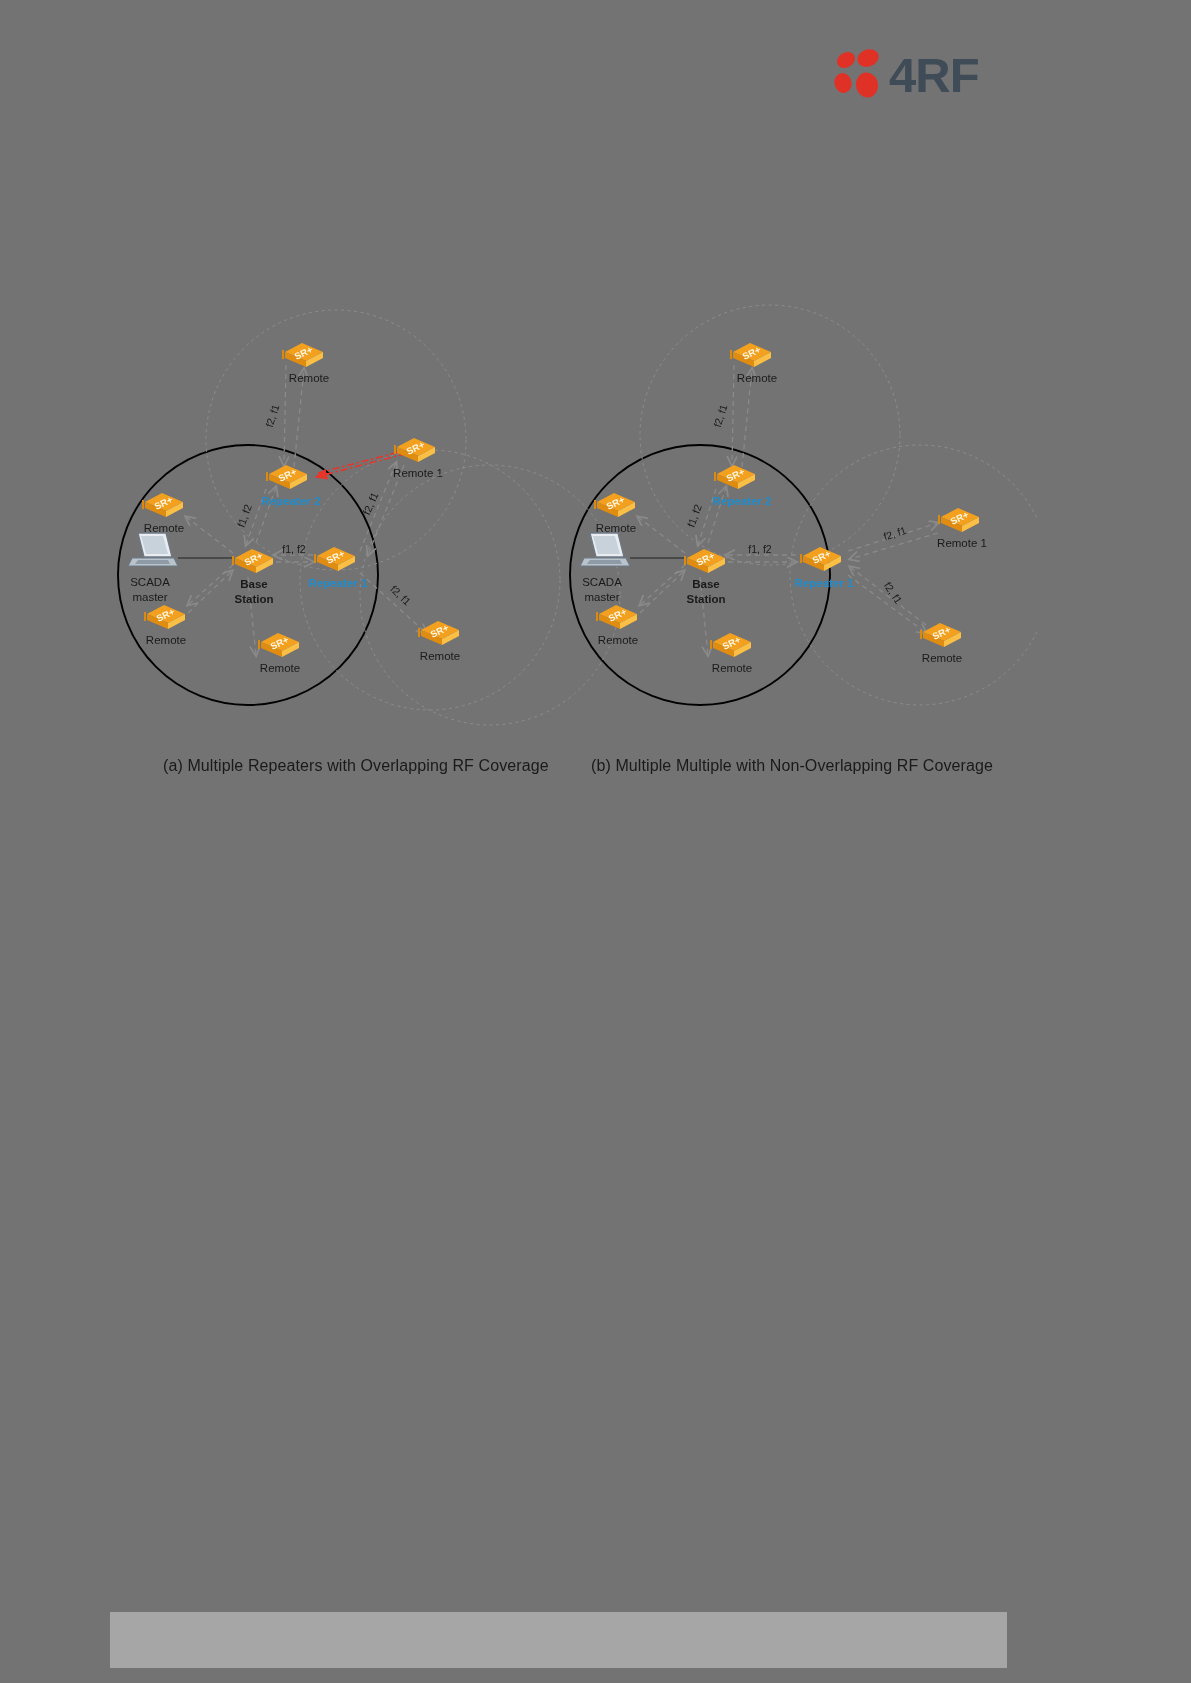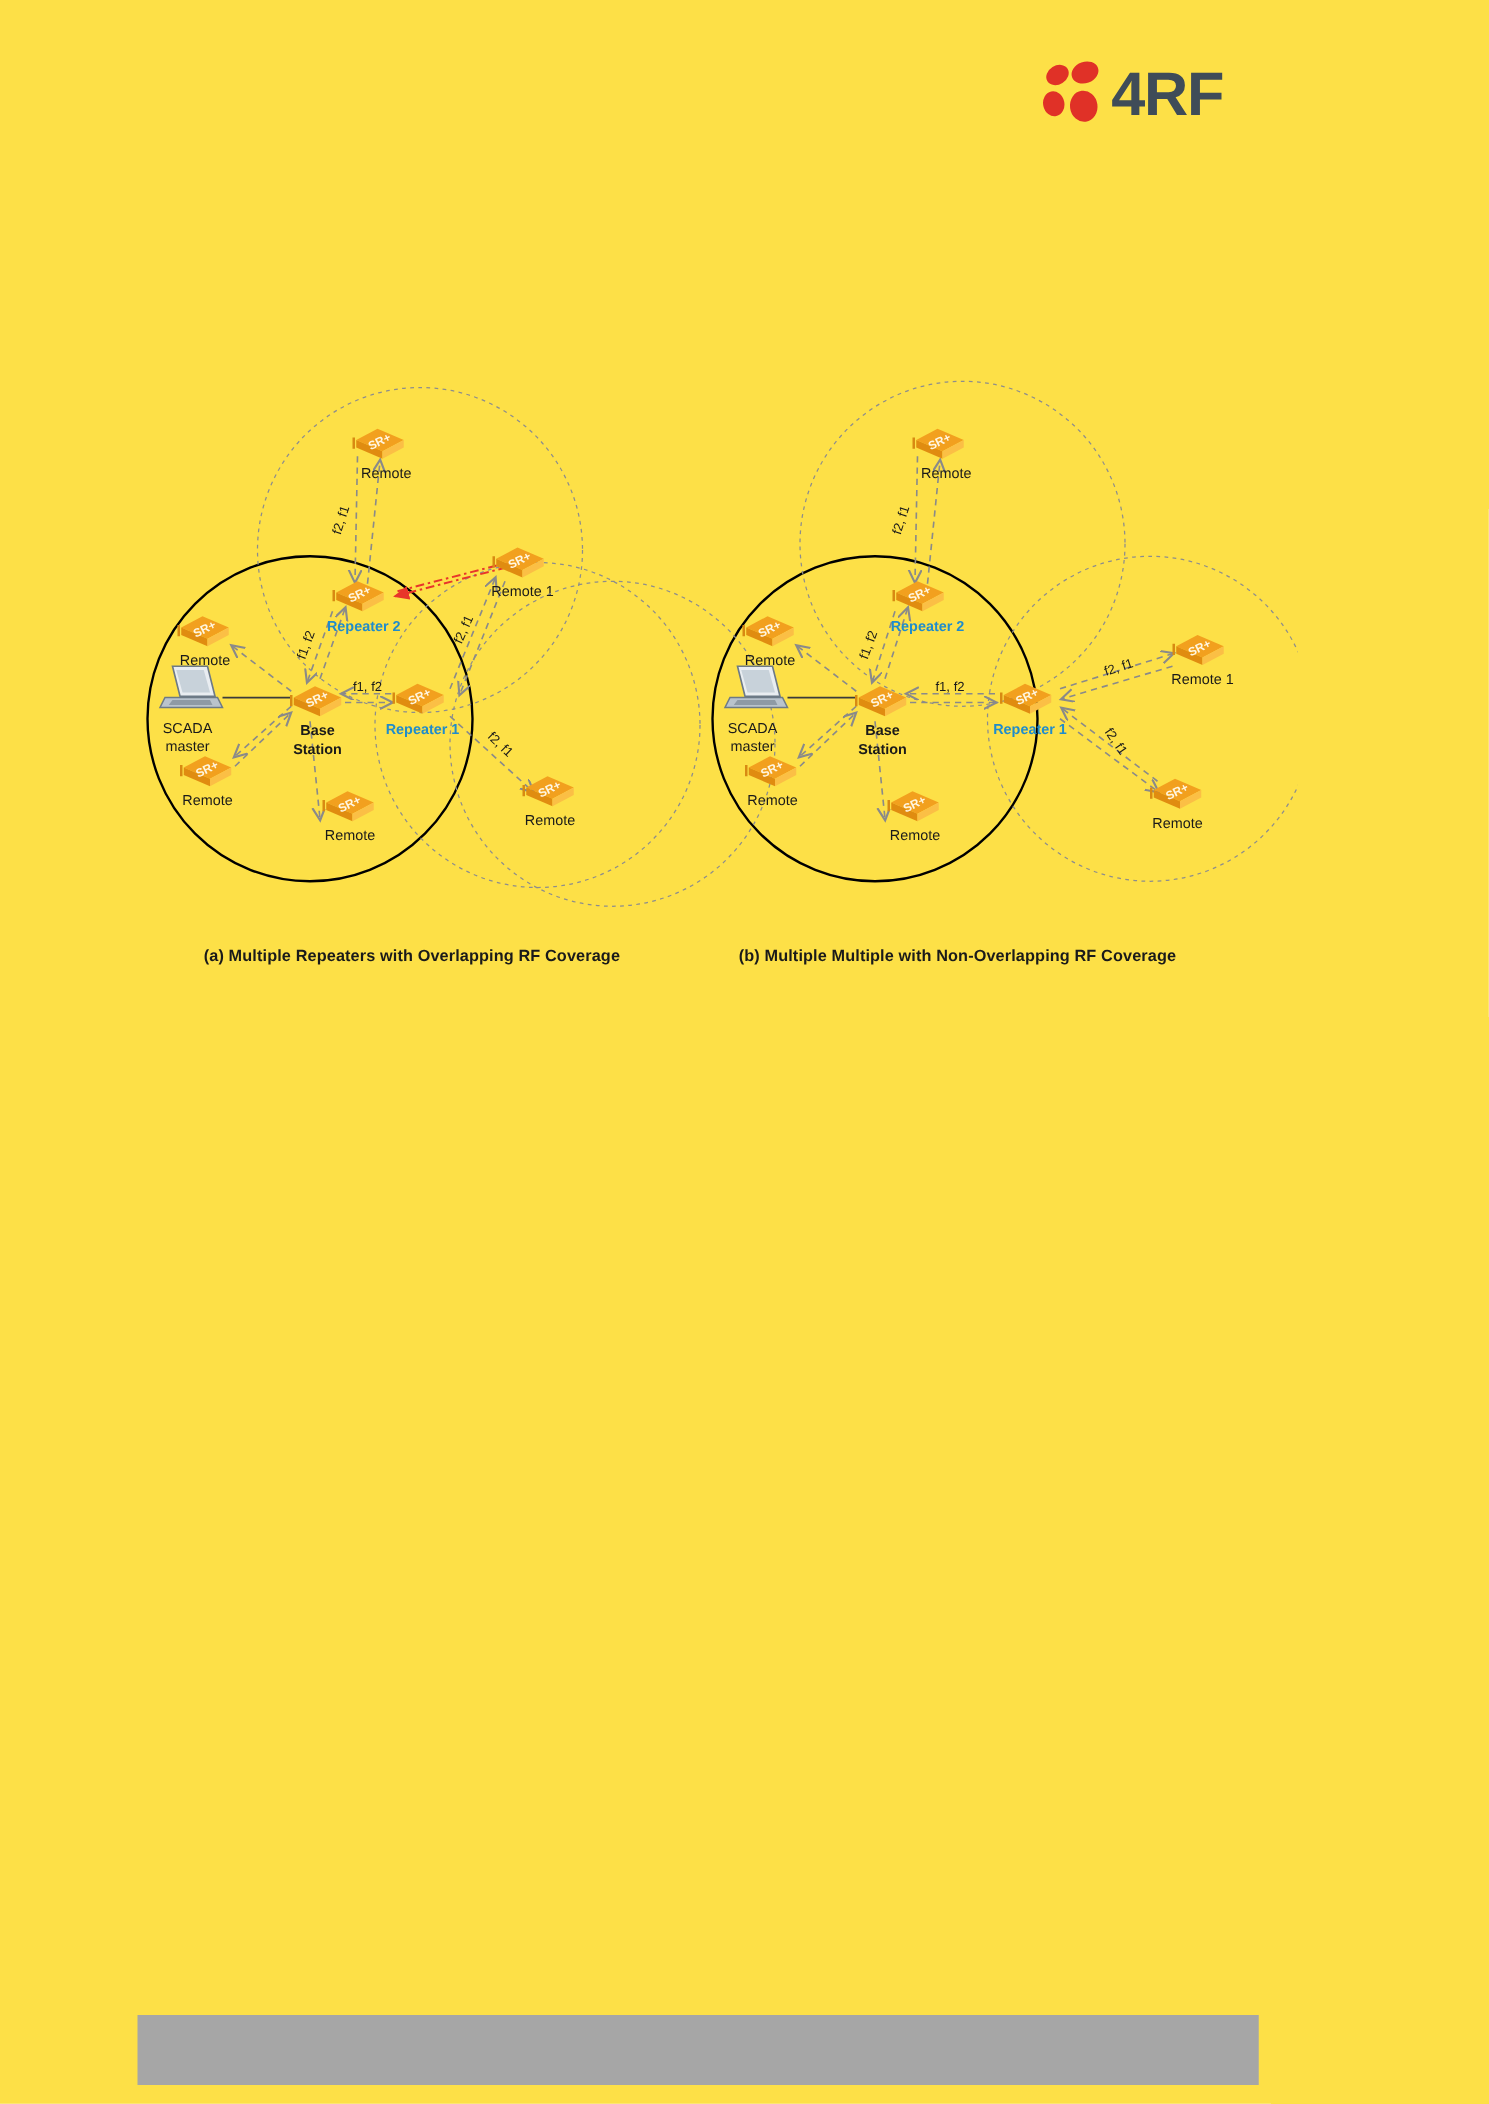--- a/index.html
+++ b/index.html
@@ -10,21 +10,21 @@
   body {
     width: 1191px;
     height: 1683px;
     position: relative;
     font-family: "Liberation Sans", sans-serif;
     overflow: hidden;
   }
   .page {
     position: absolute;
     inset: 0;
-    background: #fde047;
+    background: #737373;
   }
 
   
   .logo {
     position: absolute;
     left: 833px;
     top: 44px;
     width: 176px;
     height: 60px;
   }
@@ -42,22 +42,22 @@
   .caption-row {
     position: absolute;
     left: 108px;
     top: 757px;
     width: 930px;
     height: 24px;
   }
   .caption {
     position: absolute;
     font-family: "Liberation Sans", sans-serif;
-    font-size: 13px;
-    font-weight: bold;
+    font-size: 16px;
+    font-weight: normal;
     color: #1a1a1a;
     white-space: nowrap;
     letter-spacing: .1px;
   }
   .caption-a { left: 55px;  top: 0; }
   .caption-b { left: 483px; top: 0; }
 
   
   .footer-bar {
     position: absolute;

